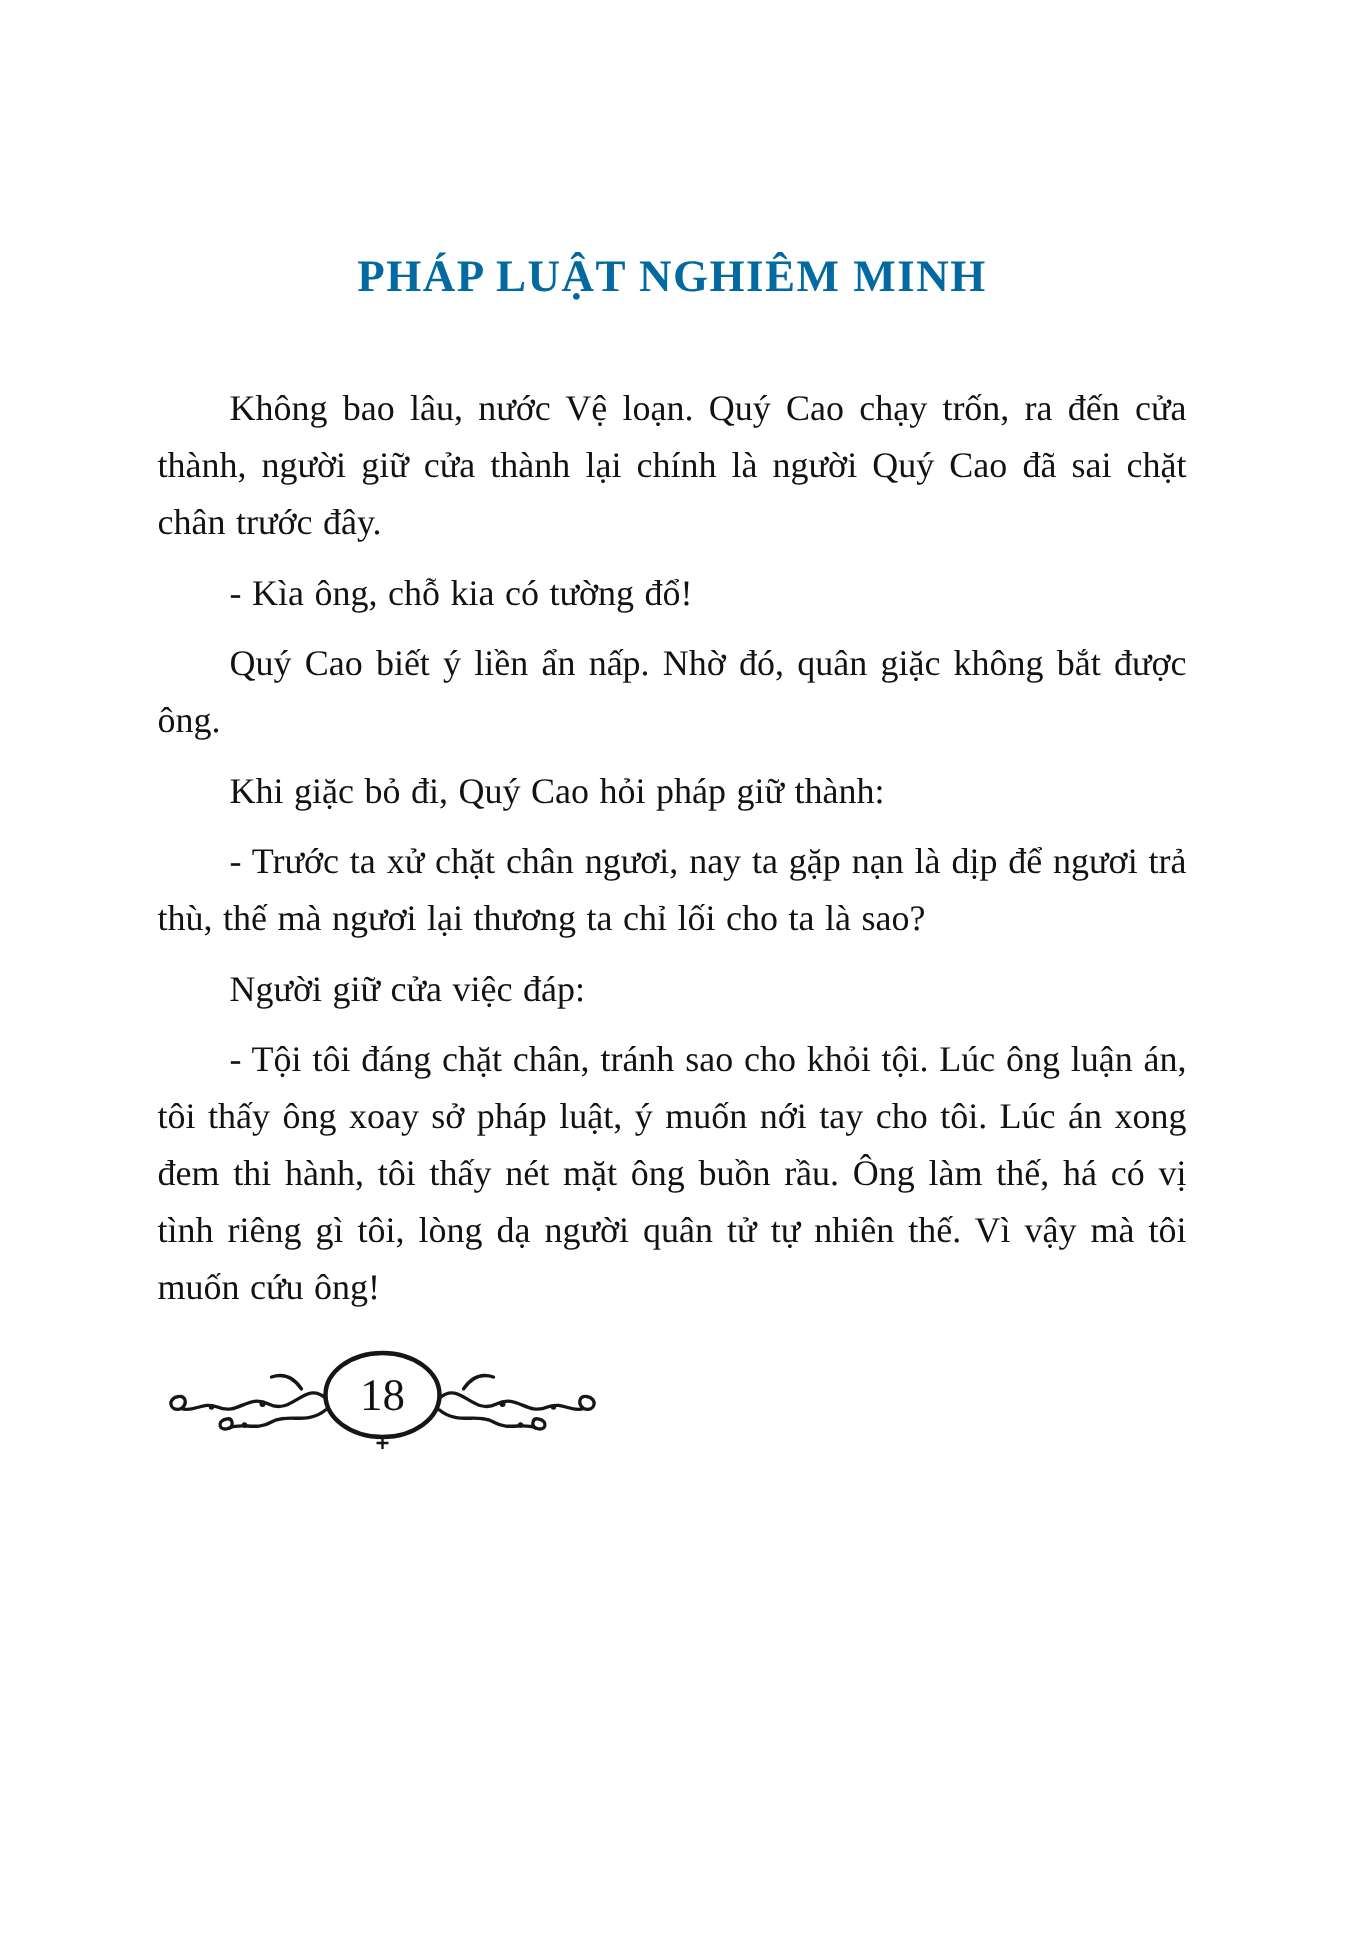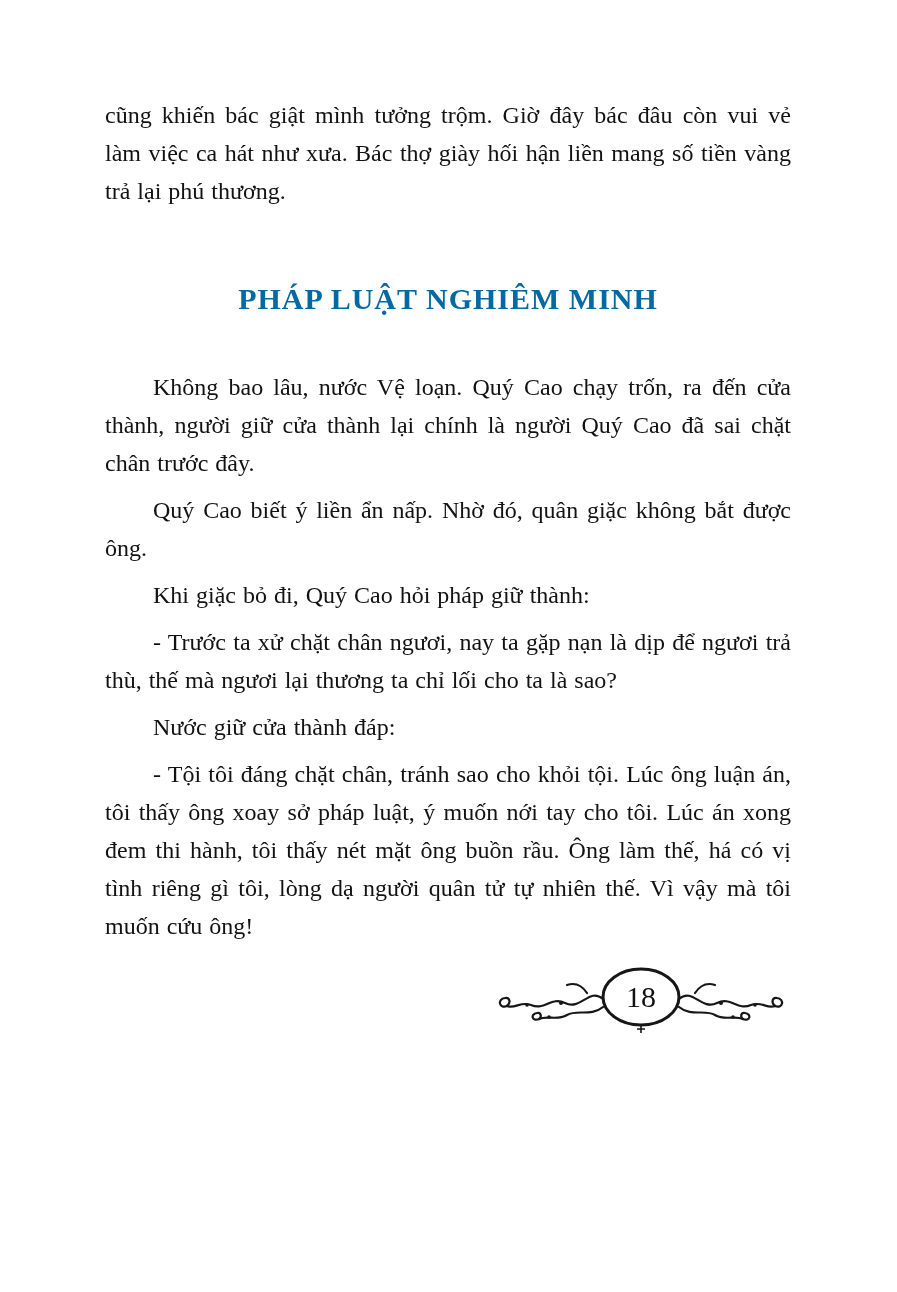--- a/index.html
+++ b/index.html
@@ -36,40 +36,40 @@
     font-size: 30px;
     font-weight: bold;
     text-align: center;
     letter-spacing: 1px;
     margin: 72px 0 52px 0;
     color: #0369a1;
   }
   .footer {
     margin-top: 14px;
     display: flex;
-    justify-content: flex-end;
+    justify-content: flex-start;
   }
   .footer svg {
     display: block;
   }
 </style>
 </head>
 <body>
 
 <div class="sheet">
 
-  <p class="para">cũng khiến bác giật mình tưởng trộm. Giờ đây bác đâu còn vui vẻ làm việc ca hát như xưa. Bác thợ giày hối hận liền mang số tiền vàng trả lại phú thương.</p>
 
   <h1 class="heading">PHÁP LUẬT NGHIÊM MINH</h1>
 
   <p class="para indent">Không bao lâu, nước Vệ loạn. Quý Cao chạy trốn, ra đến cửa thành, người giữ cửa thành lại chính là người Quý Cao đã sai chặt chân trước đây.</p>
+  <p class="para indent">- Kìa ông, chỗ kia có tường đổ!</p>
   <p class="para indent">Quý Cao biết ý liền ẩn nấp. Nhờ đó, quân giặc không bắt được ông.</p>
   <p class="para indent">Khi giặc bỏ đi, Quý Cao hỏi pháp giữ thành:</p>
   <p class="para indent">- Trước ta xử chặt chân ngươi, nay ta gặp nạn là dịp để ngươi trả thù, thế mà ngươi lại thương ta chỉ lối cho ta là sao?</p>
-  <p class="para indent">Nước giữ cửa thành đáp:</p>
+  <p class="para indent">Người giữ cửa việc đáp:</p>
   <p class="para indent">- Tội tôi đáng chặt chân, tránh sao cho khỏi tội. Lúc ông luận án, tôi thấy ông xoay sở pháp luật, ý muốn nới tay cho tôi. Lúc án xong đem thi hành, tôi thấy nét mặt ông buồn rầu. Ông làm thế, há có vị tình riêng gì tôi, lòng dạ người quân tử tự nhiên thế. Vì vậy mà tôi muốn cứu ông!</p>
 
   <div class="footer">
     <svg width="300" height="84" viewBox="0 0 300 84" xmlns="http://www.w3.org/2000/svg">
       <defs>
         <g id="flourish" stroke="#161616" fill="none" stroke-width="2.2" stroke-linecap="round">
           <path d="M112 40 C 98 28, 90 52, 74 44 C 60 37, 54 52, 40 46 C 30 42, 24 50, 16 47"></path>
           <path d="M16 47 c -8 3, -10 -7, -2 -8 c 5 -1, 6 5, 2 8"></path>
           <path d="M112 48 C 100 58, 86 50, 76 56 C 66 62, 56 56, 48 60"></path>
           <path d="M48 60 c -7 3, -9 -5, -2 -6 c 4 -1, 5 4, 2 6"></path>

